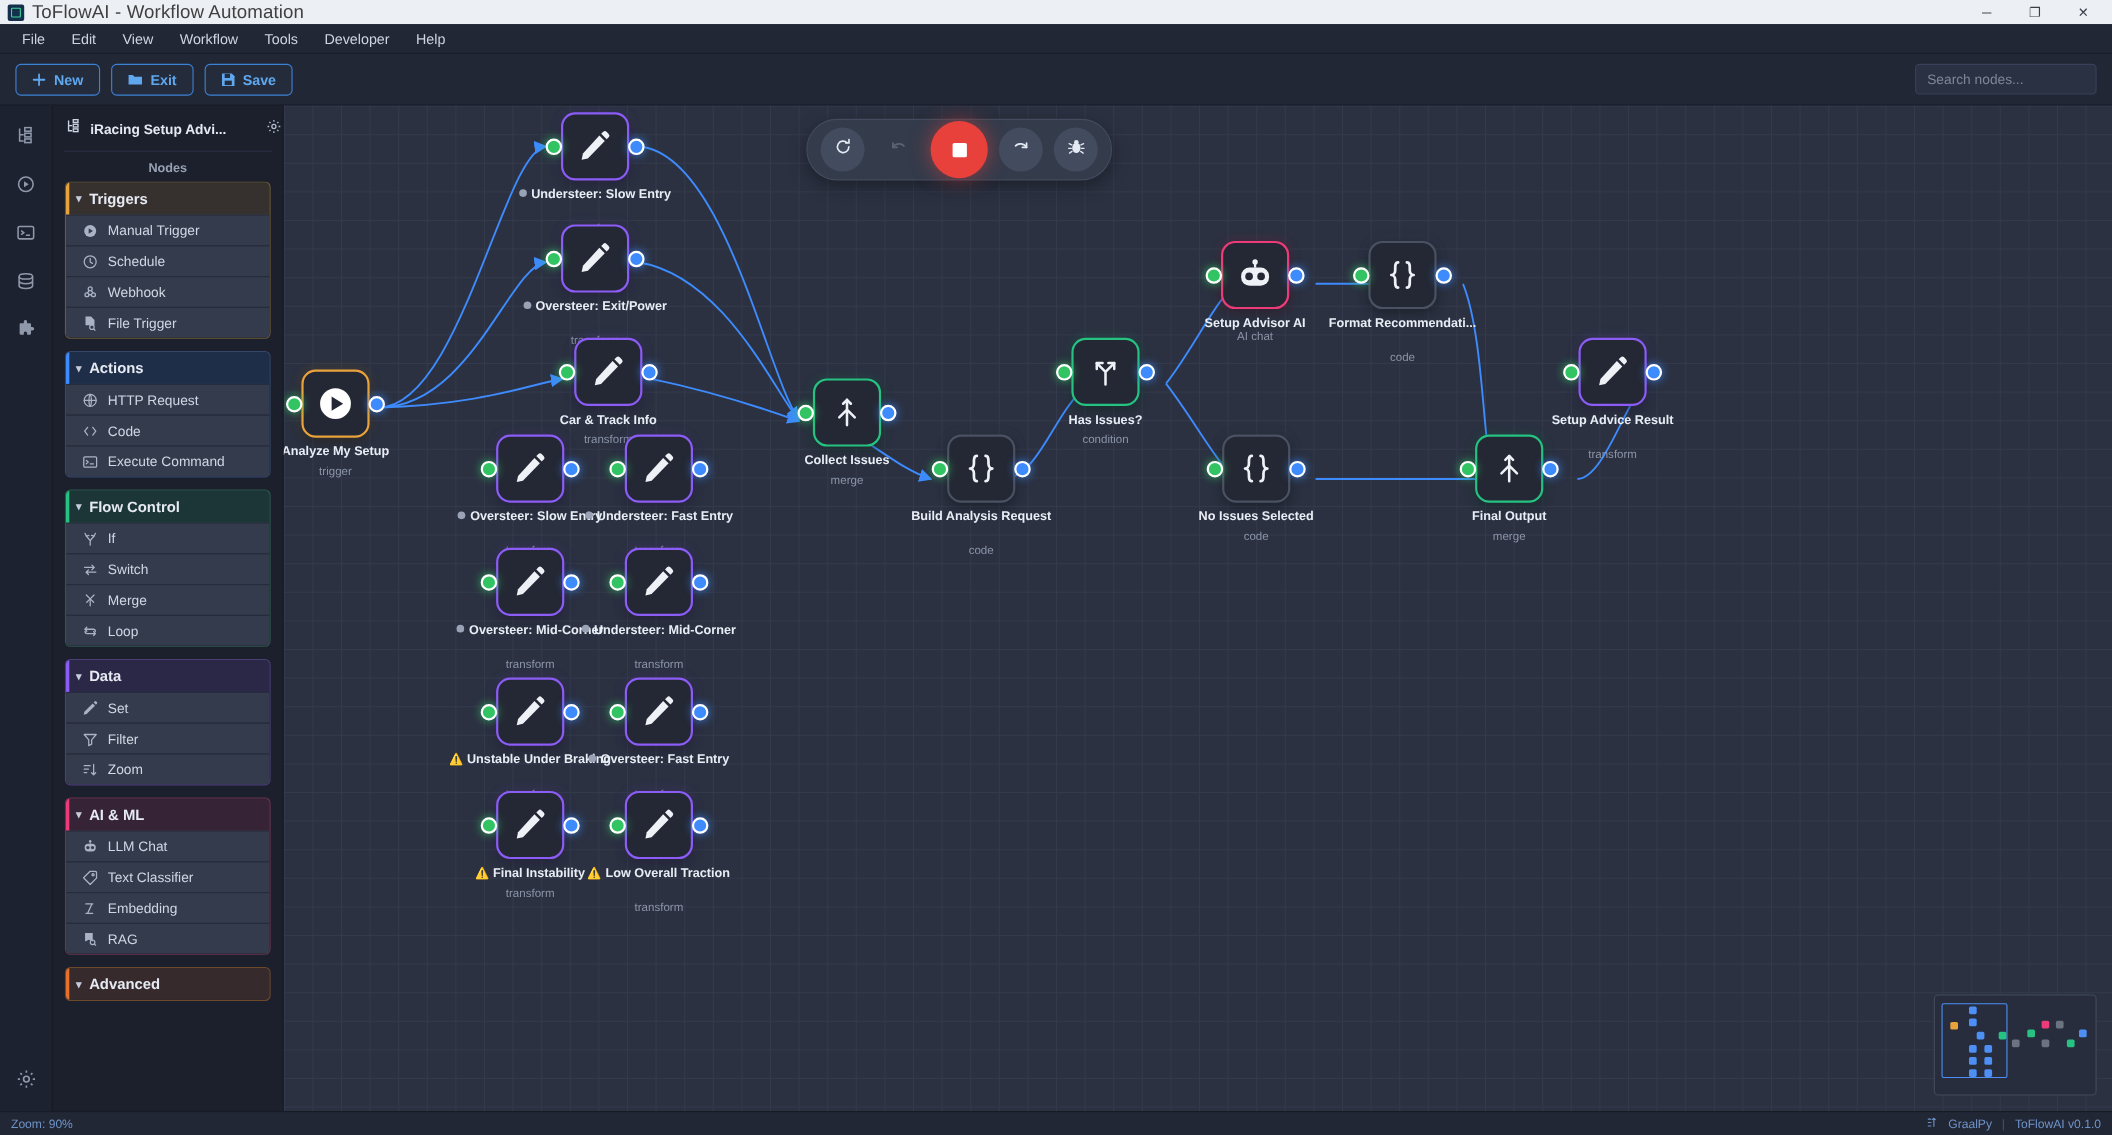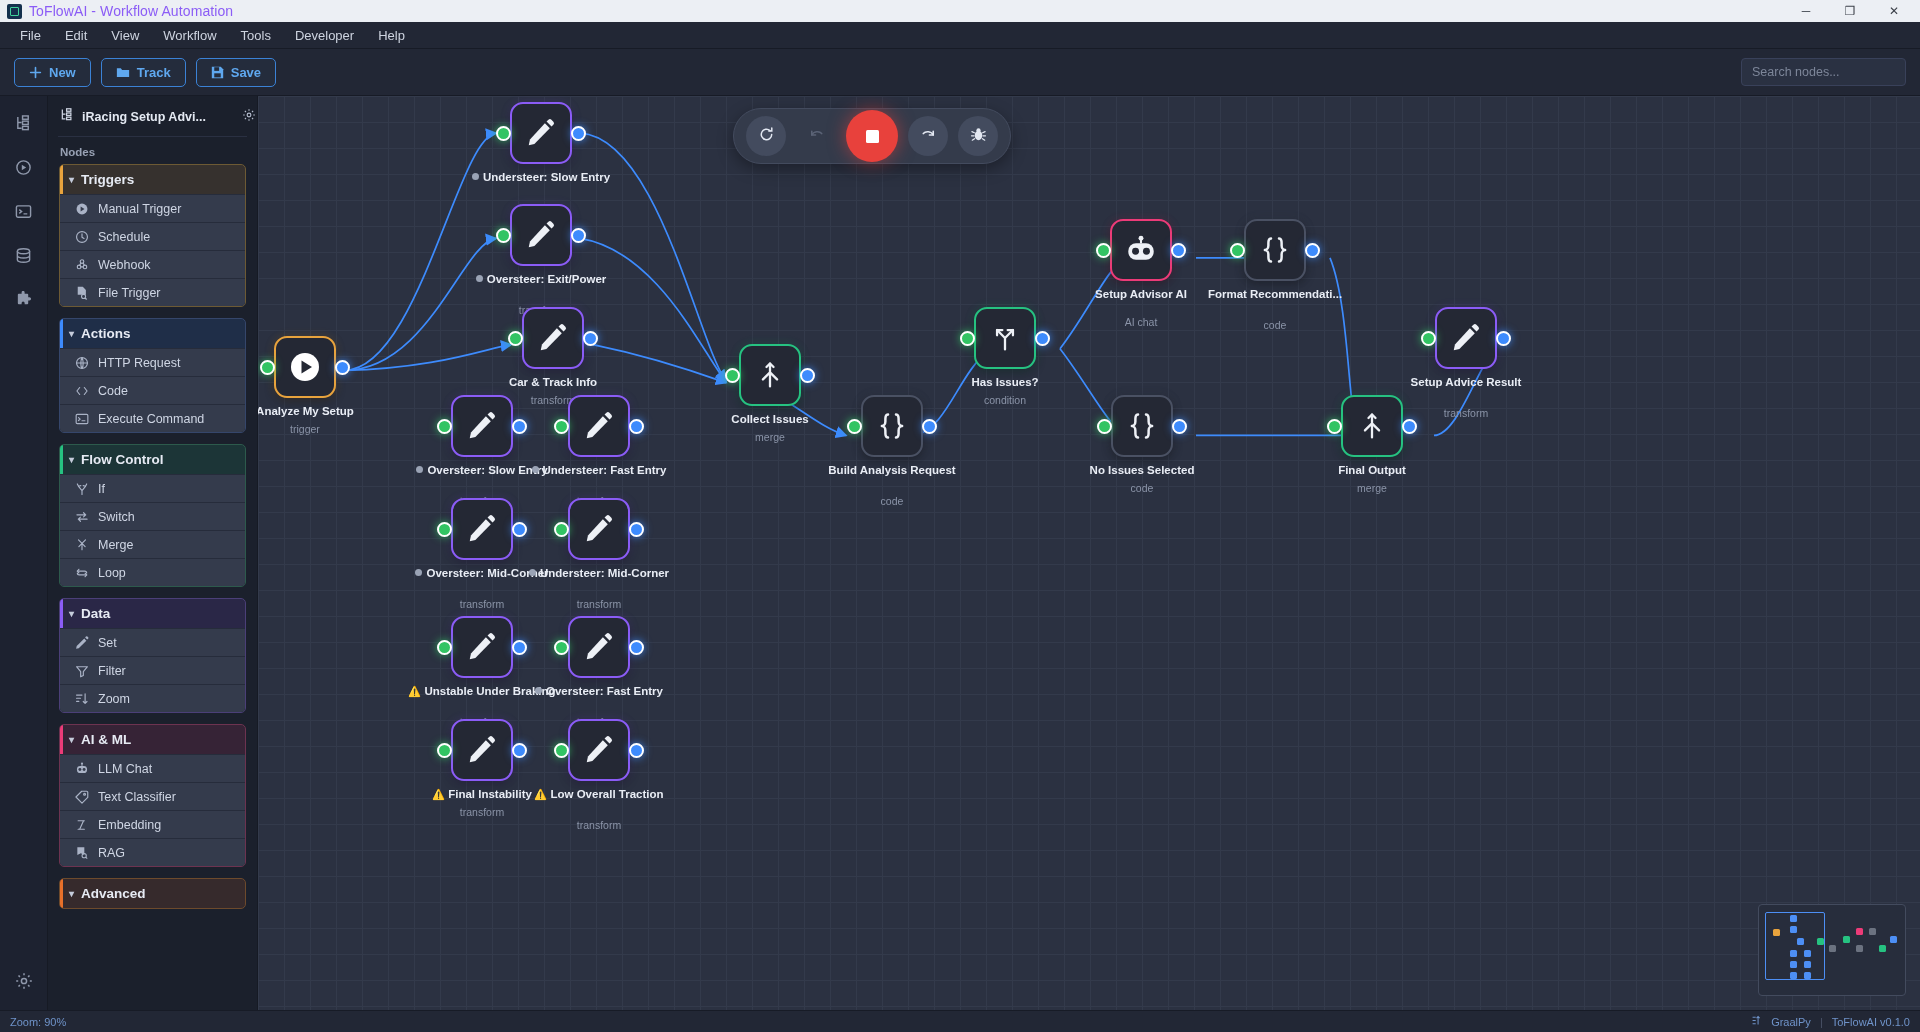--- a/index.html
+++ b/index.html
@@ -5,21 +5,21 @@
   * { box-sizing: border-box; margin:0; padding:0; }
   html,body { width:1920px; height:1032px; overflow:hidden; background:#1b202b;
     font-family:"Liberation Sans", sans-serif; color:#d8dde8; }
 
   
   .titlebar{ height:22px; background:#eceff4; display:flex; align-items:center;
     padding:0 4px; color:#2c313c; font-size:12px; }
   .tb-logo{ width:15px;height:15px;background:#14304d;border-radius:2px;margin:0 7px 0 3px;
     position:relative;flex:none;}
   .tb-logo:before{content:"";position:absolute;inset:3px;border:1.4px solid #3fd39b;border-radius:1px;}
-  .tb-title{font-size:14px;color:#8b5cf6;letter-spacing:.1px;}
+  .tb-title{font-size:17px;color:#404040;letter-spacing:.1px;}
   .tb-spacer{flex:1;}
   .tb-btn{width:44px;height:22px;display:flex;align-items:center;justify-content:center;
     font-size:12px;color:#3a3f48;}
 
   
   .menubar{height:27px;background:#222735;display:flex;align-items:center;padding:0 8px;
     border-bottom:1px solid #171b26;}
   .menuitem{padding:4px 12px;font-size:13px;color:#ced4e0;border-radius:3px;cursor:default;}
 
   
@@ -42,21 +42,21 @@
   .rail-icon{width:26px;height:26px;display:flex;align-items:center;justify-content:center;
     color:#8f98ab;cursor:pointer;border-radius:4px;}
   .rail-bottom{margin-top:auto;margin-bottom:16px;}
 
   
   .sidebar{width:210px;background:#1b202c;border-right:1px solid #161a24;display:flex;flex-direction:column;}
   .sb-head{display:flex;align-items:center;gap:8px;padding:12px 1px 10px 12px;}
   .sb-head-title{font-size:12.5px;font-weight:bold;color:#e4e9f2;flex:1;overflow:hidden;white-space:nowrap;}
   .sb-gear{color:#b4bccd;cursor:pointer;}
   .sb-sep{height:1px;background:#2a3042;margin:0 10px;}
-  .sb-nodes-label{font-size:11.5px;color:#98a1b4;padding:9px 12px 6px;font-weight:bold;}
+  .sb-nodes-label{font-size:11.5px;color:#98a1b4;padding:9px 12px 6px;font-weight:bold;text-align:center;}
   .sb-scroll{flex:1;overflow:hidden;padding:0 11px 8px;}
   .grp{border:1px solid #3a4considered;border-radius:5px;margin-bottom:11px;overflow:hidden;}
   .grp{border-radius:5px;margin-bottom:11px;overflow:hidden;border:1px solid #39405a;}
   .grp-head{display:flex;align-items:center;gap:7px;padding:7px 9px;font-size:13.5px;
     font-weight:bold;color:#e6eaf3;position:relative;cursor:pointer;}
   .grp-head:before{content:"";position:absolute;left:0;top:0;bottom:0;width:3px;background:var(--acc);}
   .chev{font-size:10px;color:#c5ccdb;}
   .grp-item{display:flex;align-items:center;gap:9px;padding:6px 9px 6px 14px;font-size:12.5px;
     color:#cfd6e4;background:#343b4c;border-top:1px solid #262c3b;cursor:pointer;}
   .grp-item .gi{width:15px;height:15px;display:flex;align-items:center;justify-content:center;
@@ -140,21 +140,21 @@
         </svg>
       </span>
     <span>New</span>
   </div>
   <div class="tbtn">
     <span>
         <svg width="14" height="13" viewBox="0 0 16 14">
           <path d="M1 12V2h4.5l1.5 2H15v8z" fill="#5fa8ef"></path>
         </svg>
       </span>
-    <span>Track</span>
+    <span>Exit</span>
   </div>
   <div class="tbtn">
     <span>
         <svg width="13" height="13" viewBox="0 0 16 16">
           <path d="M1 1h11l3 3v11H1z" fill="#5fa8ef"></path>
           <rect x="4" y="1.5" width="6" height="4.5" fill="#242c3c"></rect>
           <rect x="4" y="9" width="8" height="5" fill="#242c3c"></rect>
         </svg>
       </span>
     <span>Save</span>
@@ -706,21 +706,21 @@
                 <rect x="15.9" y="6.3" width="2.2" height="3.6"></rect>
                 <rect x="3.5" y="9.8" width="27" height="17.5" rx="8.2"></rect>
                 <circle cx="11.2" cy="18.4" r="3.7" fill="#242834"></circle>
                 <circle cx="22.8" cy="18.4" r="3.7" fill="#242834"></circle>
               </svg>
             </span>
           </div>
           <div class="port in"></div>
           <div class="port out"></div>
           <div class="nlabel"><span>Setup Advisor AI</span></div>
-          <div class="nsub" style="top: 66px;">AI chat</div>
+          <div class="nsub" style="top: 50px;">AI chat</div>
         </div>
         <div class="node" style="left: 1017px; top: 154px;">
           <div class="nbox" style="--bc: #4a5163; box-shadow: rgba(0, 0, 0, 0.35) 0px 3px 10px, rgba(74, 81, 99, 0.2) 0px 0px 10px;">
             <span>
               <svg width="30" height="30" viewBox="0 0 34 34" fill="none" stroke="#eef1f6" stroke-width="2.8" stroke-linecap="round" stroke-linejoin="round">
                 <path d="M12.5 4C9 4 9.5 9 9.5 12c0 3-2 5-4 5 2 0 4 2 4 5 0 3-.5 8 3 8M21.5 4c3.5 0 3 5 3 8 0 3 2 5 4 5-2 0-4 2-4 5 0 3 .5 8-3 8"></path>
               </svg>
             </span>
           </div>
           <div class="port in"></div>

